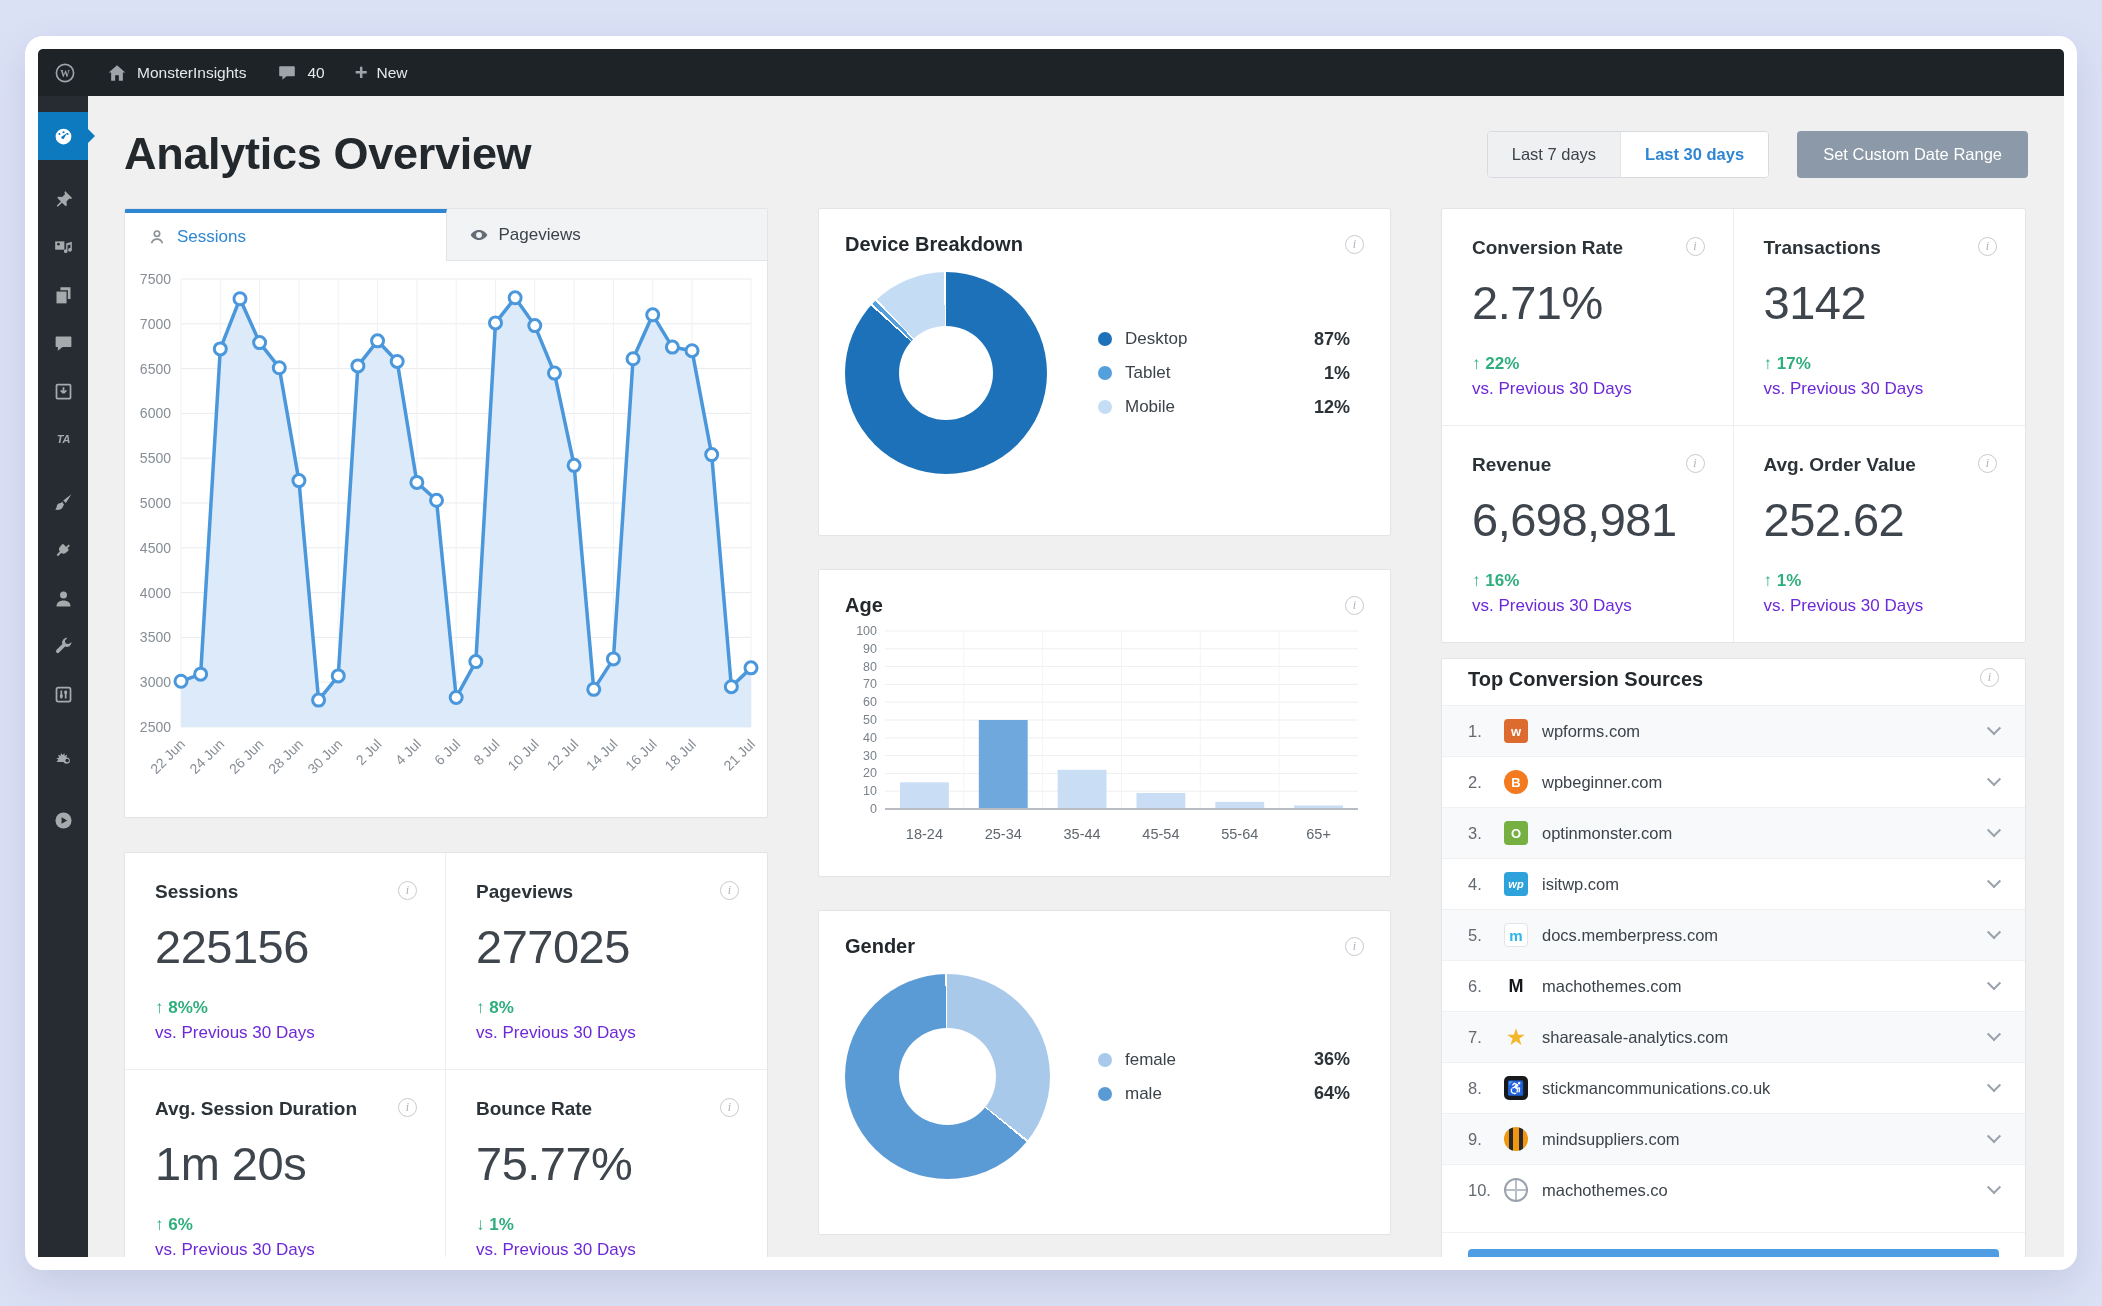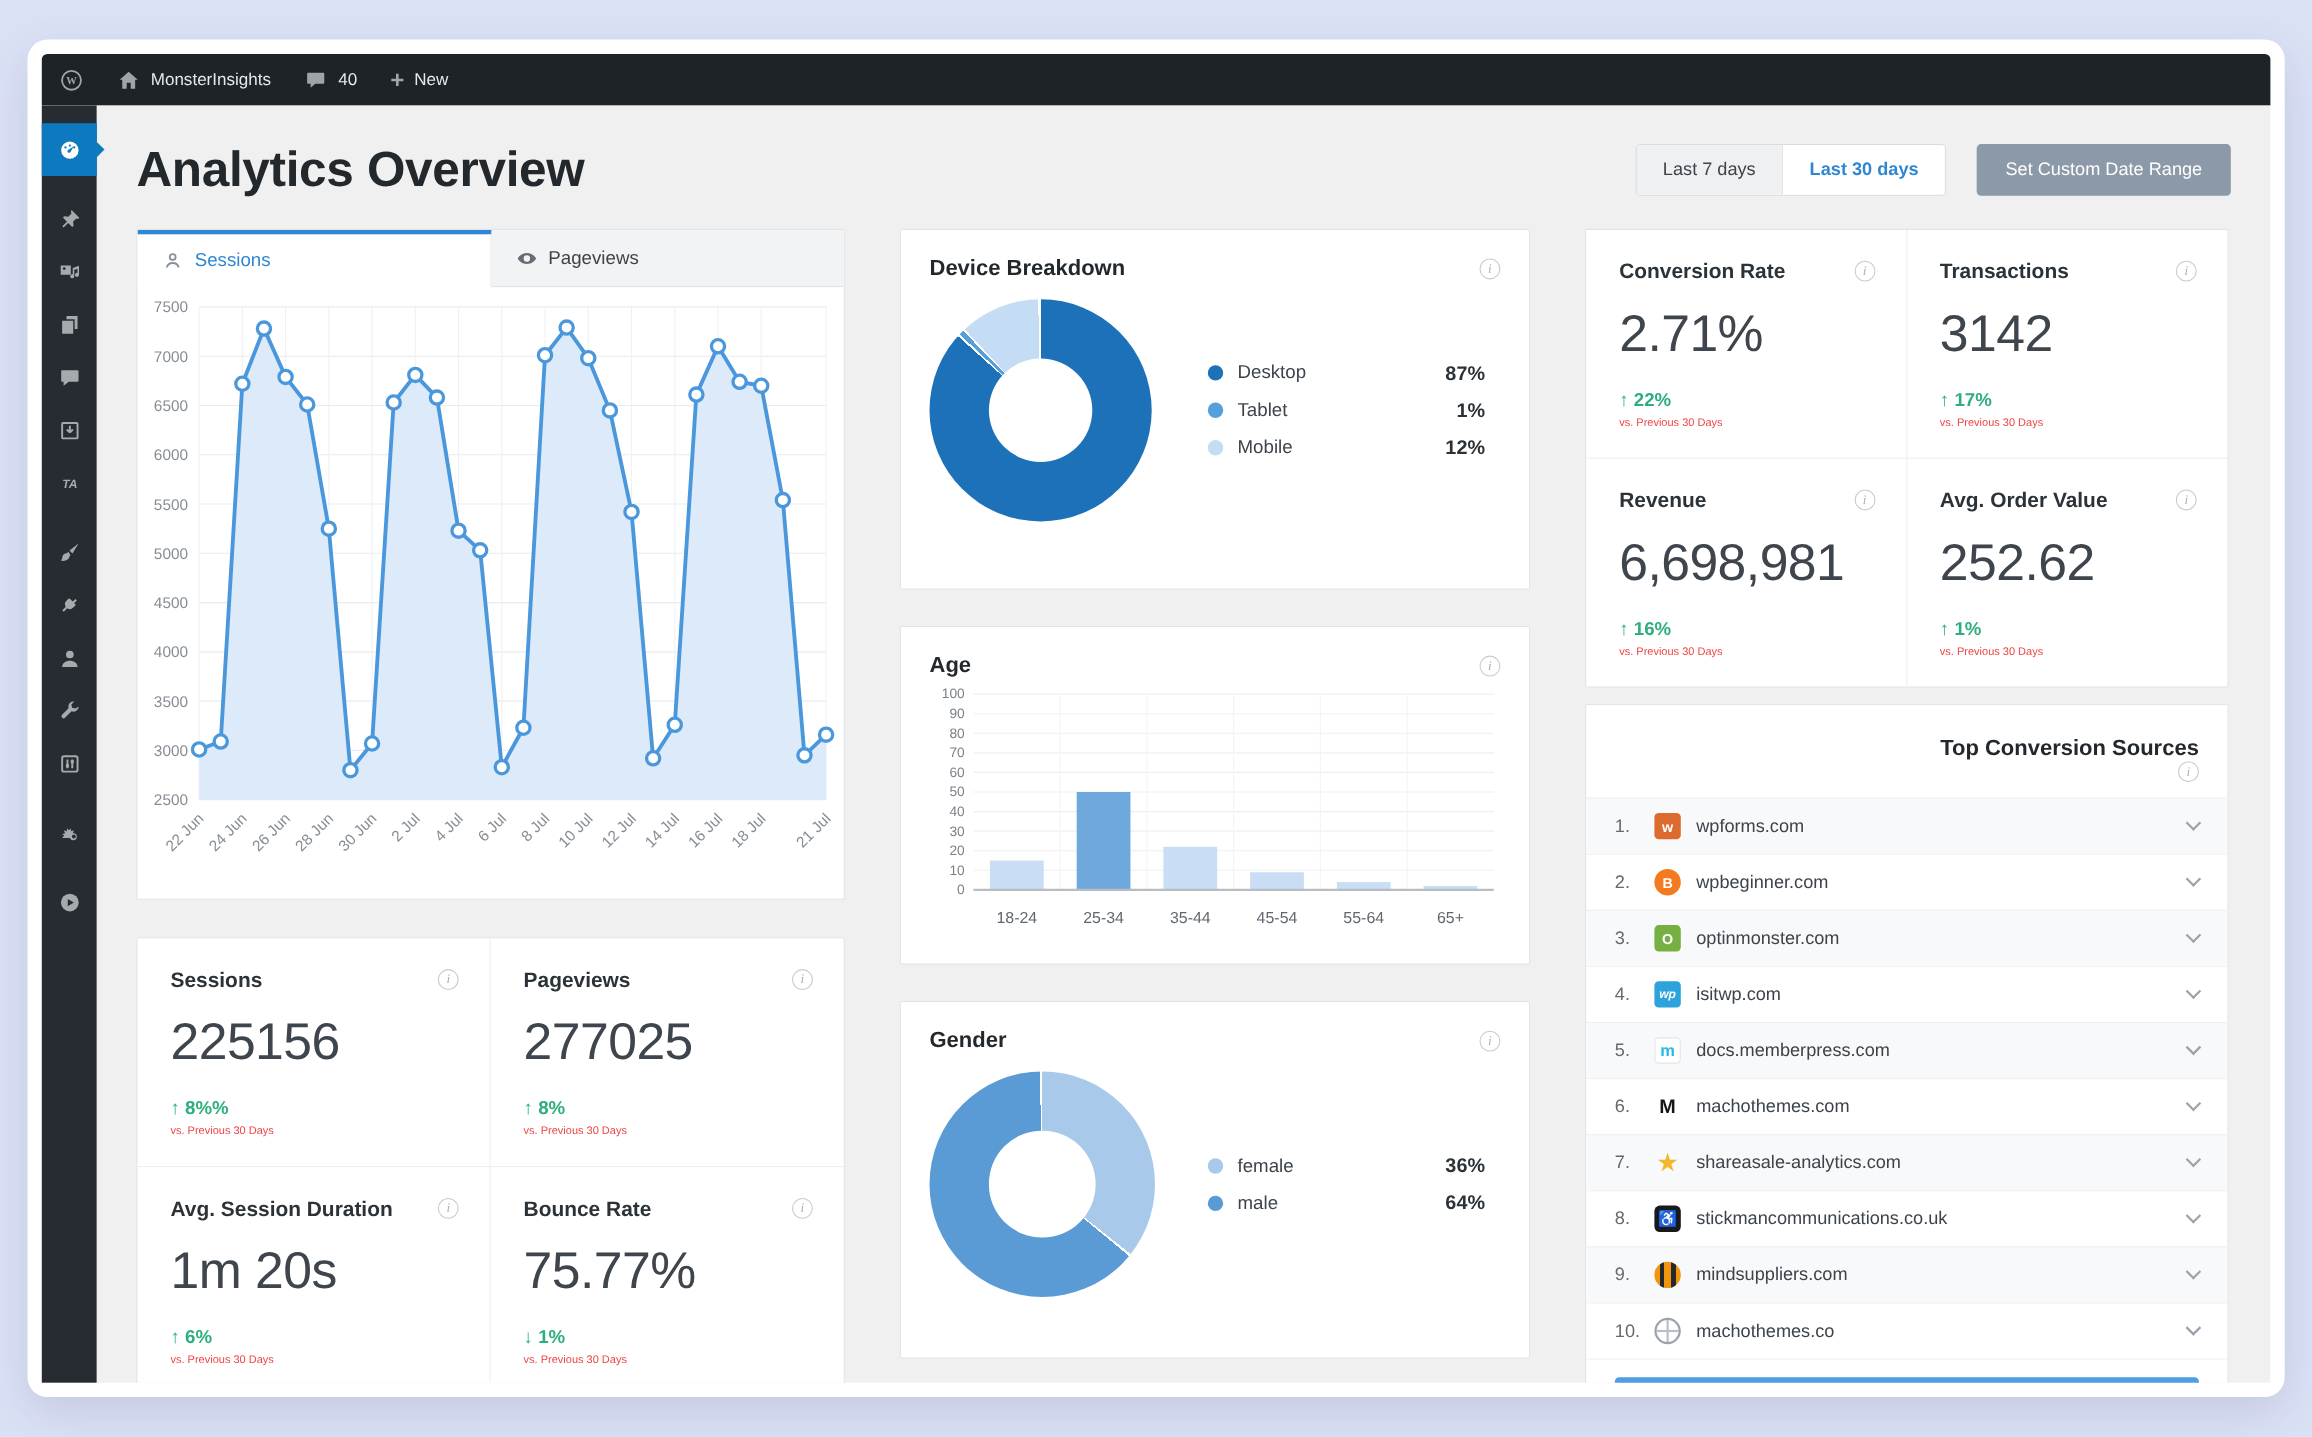--- a/index.html
+++ b/index.html
@@ -60,21 +60,21 @@
 
   
   .stat-grid{display:grid;grid-template-columns:1fr 1fr;background:#fff;border:1px solid #e2e4e7;border-radius:2px;}
   .stat-cell{padding:28px 28px 26px 30px;}
   .stat-grid .stat-cell:nth-child(1),.stat-grid .stat-cell:nth-child(2){border-bottom:1px solid #eceef0;}
   .stat-grid .stat-cell:nth-child(odd){border-right:1px solid #eceef0;}
   .stat-head{display:flex;align-items:flex-start;justify-content:space-between;}
   .stat-label{font-size:19px;font-weight:bold;color:#2c3338;}
   .stat-value{font-size:47px;color:#3e454d;margin-top:16px;letter-spacing:-.5px;}
   .stat-delta{margin-top:24px;font-size:17px;font-weight:bold;color:#2fae7d;}
-  .stat-vs{margin-top:5px;font-size:10px;color:#ef4444;}
+  .stat-vs{margin-top:5px;font-size:17px;color:#6d28d9;}
   .mt34{margin-top:34px;}
   .mt16{margin-top:15px;}
   .mt33{margin-top:33px;}
 
   .info-icon{width:19px;height:19px;border:1.5px solid #c7cbcf;border-radius:50%;color:#abb1b7;
     display:inline-flex;align-items:center;justify-content:center;flex:none;
     font-family:"Liberation Serif",serif;font-style:italic;font-size:12px;cursor:pointer;}
   .info-icon::before{content:"i";}
 
   
@@ -85,21 +85,21 @@
   .donut{border-radius:50%;position:relative;flex:none;}
   .donut::after{content:"";position:absolute;inset:26.5%;background:#fff;border-radius:50%;}
   .legend{margin-left:auto;margin-right:14px;width:252px;}
   .lg-row{display:flex;align-items:center;margin:13px 0;}
   .lg-dot{width:14px;height:14px;border-radius:50%;margin-right:13px;flex:none;}
   .lg-label{font-size:17px;color:#3c434a;flex:1;}
   .lg-val{font-size:18px;font-weight:bold;color:#2c3338;}
 
   
   .sources{height:668px;display:flex;flex-direction:column;overflow:hidden;}
-  .src-head{padding:28px 26px 14px;display:flex;align-items:flex-end;justify-content:space-between;flex-direction:column;}
+  .src-head{padding:9px 26px 14px;display:flex;align-items:flex-start;justify-content:space-between;}
   .src-list{flex:1;}
   .src-row{display:flex;align-items:center;height:51px;padding:0 26px;border-top:1px solid #eef0f2;cursor:pointer;}
   .src-row:nth-child(odd){background:#f8f9fa;}
   .src-rank{width:36px;font-size:16.5px;color:#646970;flex:none;}
   .fav{width:24px;height:24px;border-radius:4px;display:flex;align-items:center;justify-content:center;
     font-weight:bold;font-size:13px;color:#fff;margin-right:14px;flex:none;}
   .fav-bear{background:#dd6b2f;}
   .fav-person{background:#f47a20;border-radius:50%;}
   .fav-monster{background:#76b043;}
   .fav-wp{background:#2ea2db;font-style:italic;font-size:11px;}

